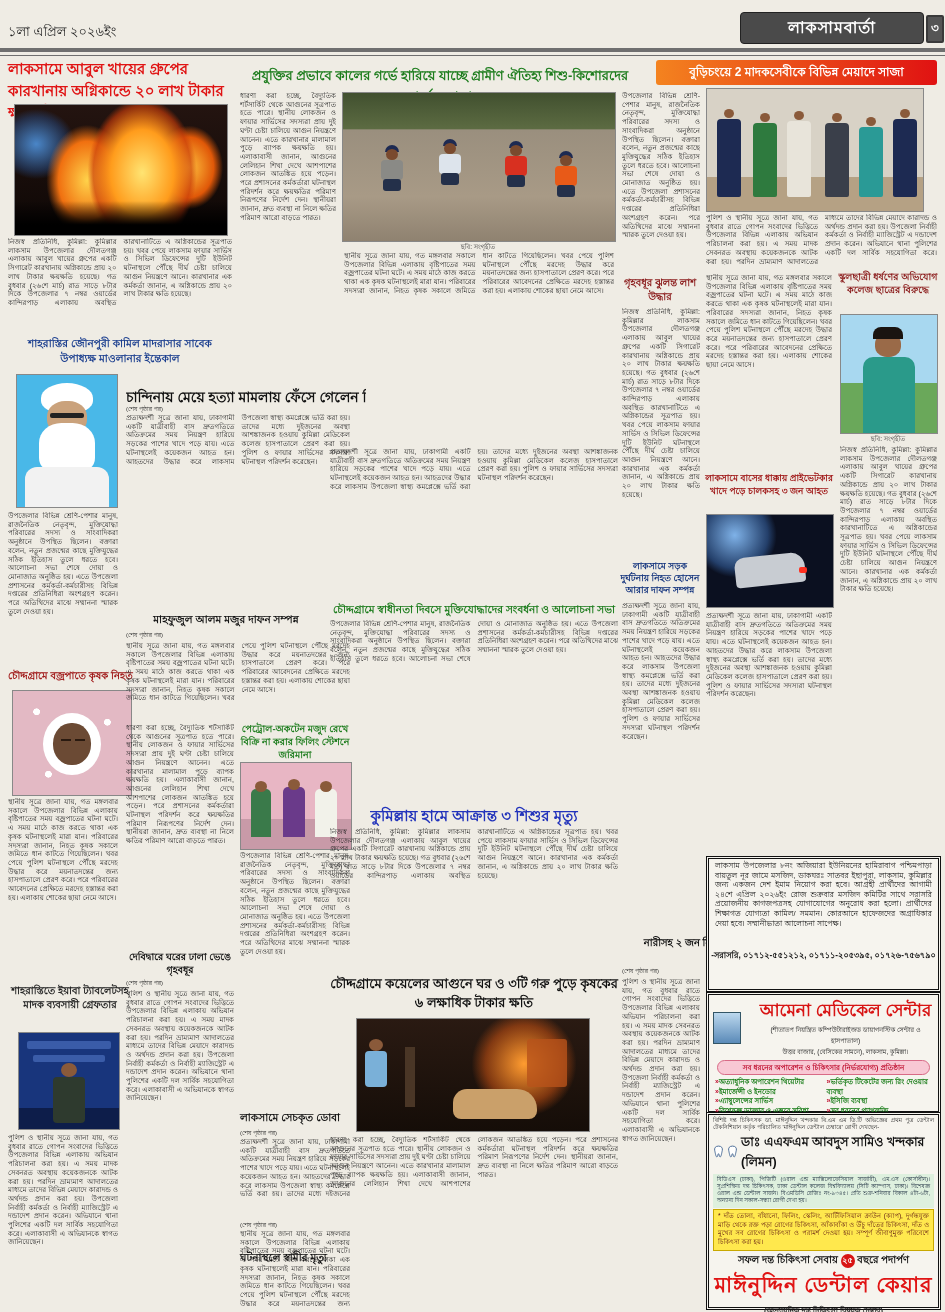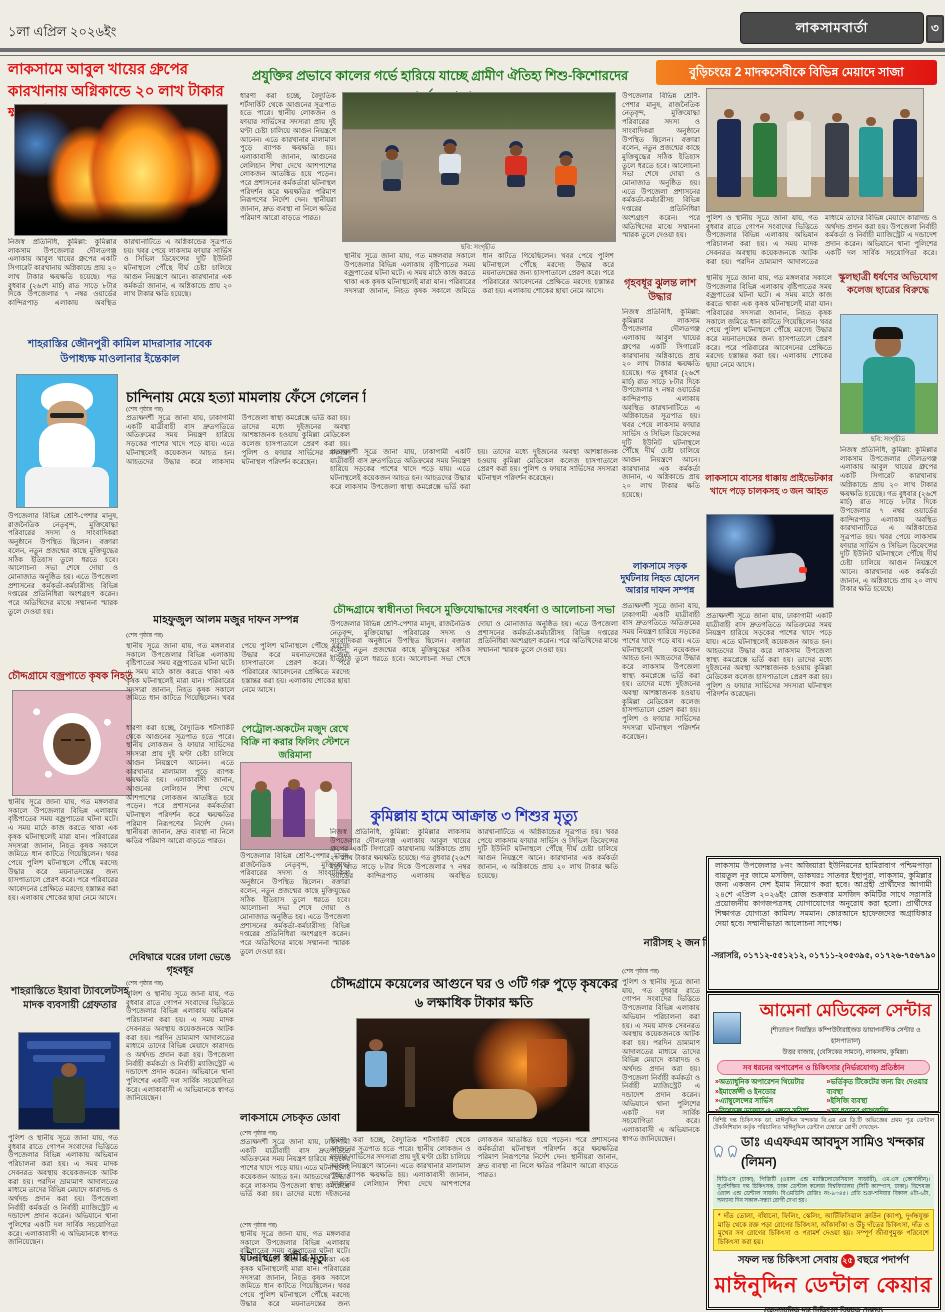--- a/index.html
+++ b/index.html
@@ -9,21 +9,21 @@
   .body-text{font-size:7px;line-height:8.7px;text-align:justify;color:#222;overflow:hidden;}
   .cols2{column-count:2;column-gap:7px;}
   .hl{font-weight:bold;color:#111;}
   .center{text-align:center;}
   .dateline{font-size:6px;color:#333;}
   .caption{font-size:6.5px;color:#333;text-align:center;}
   .photo{overflow:hidden;border:1px solid #888;background:#ccc;}
   .rule{background:#6f6f6f;}
   
   .masthead-box{background:#4a4a4a;border:1px solid #222;border-radius:4px;color:#fff;
-     font-weight:bold;font-size:13px;text-align:center;line-height:30px;letter-spacing:1px;}
+     font-weight:bold;font-size:16px;text-align:center;line-height:30px;letter-spacing:1px;}
   .pagenum-box{border:2px solid #3a3a3a;background:#555;color:#fff;font-weight:bold;
      font-size:12px;text-align:center;line-height:22px;border-radius:2px;}
   .banner{background:linear-gradient(90deg,#f4831f,#e01212);color:#fff;font-weight:bold;
      font-size:12px;text-align:center;line-height:25px;border-radius:3px;}
   
   .ad-border{border:3px double #111;background:#f6f4ee;}
   .imam-title{font-size:24px;font-weight:bold;color:#111;text-align:center;}
   .imam-body{font-size:7.6px;line-height:9.6px;text-align:justify;color:#111;padding:2px 6px;}
   .imam-phones{font-size:8.2px;font-weight:bold;text-align:center;color:#111;}
   .amena-title{color:#d81414;font-weight:bold;font-size:17px;}

